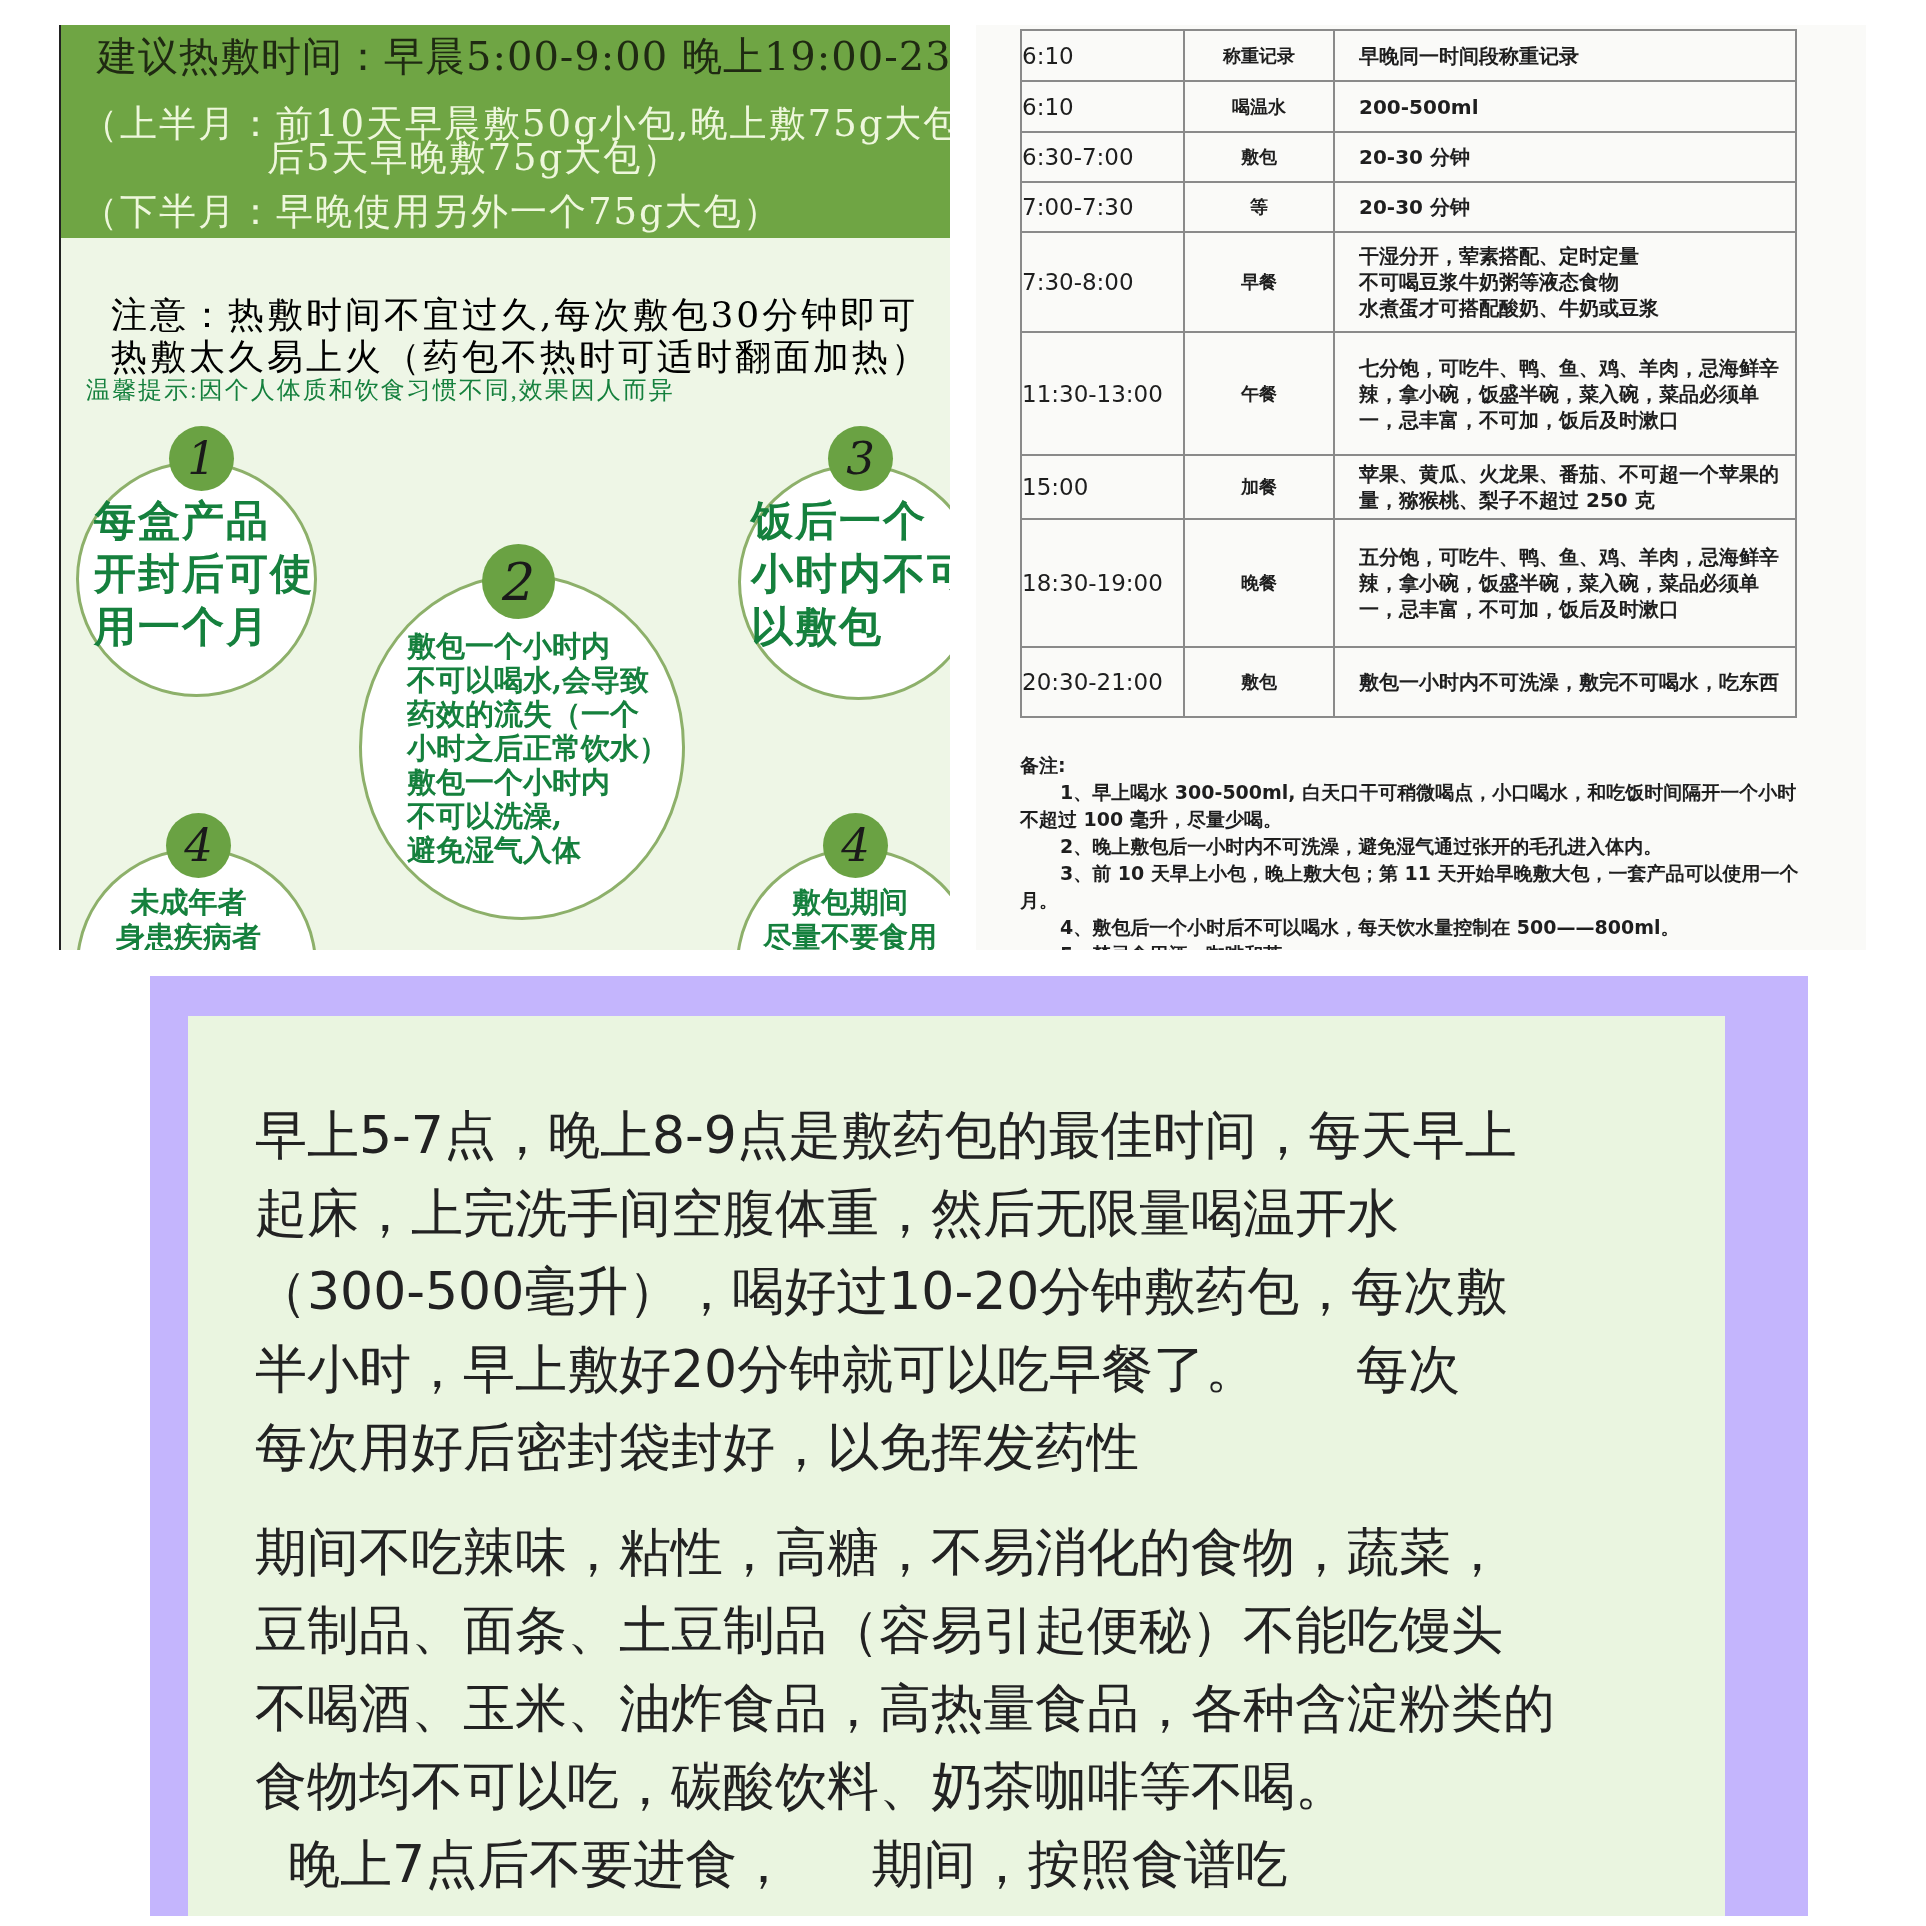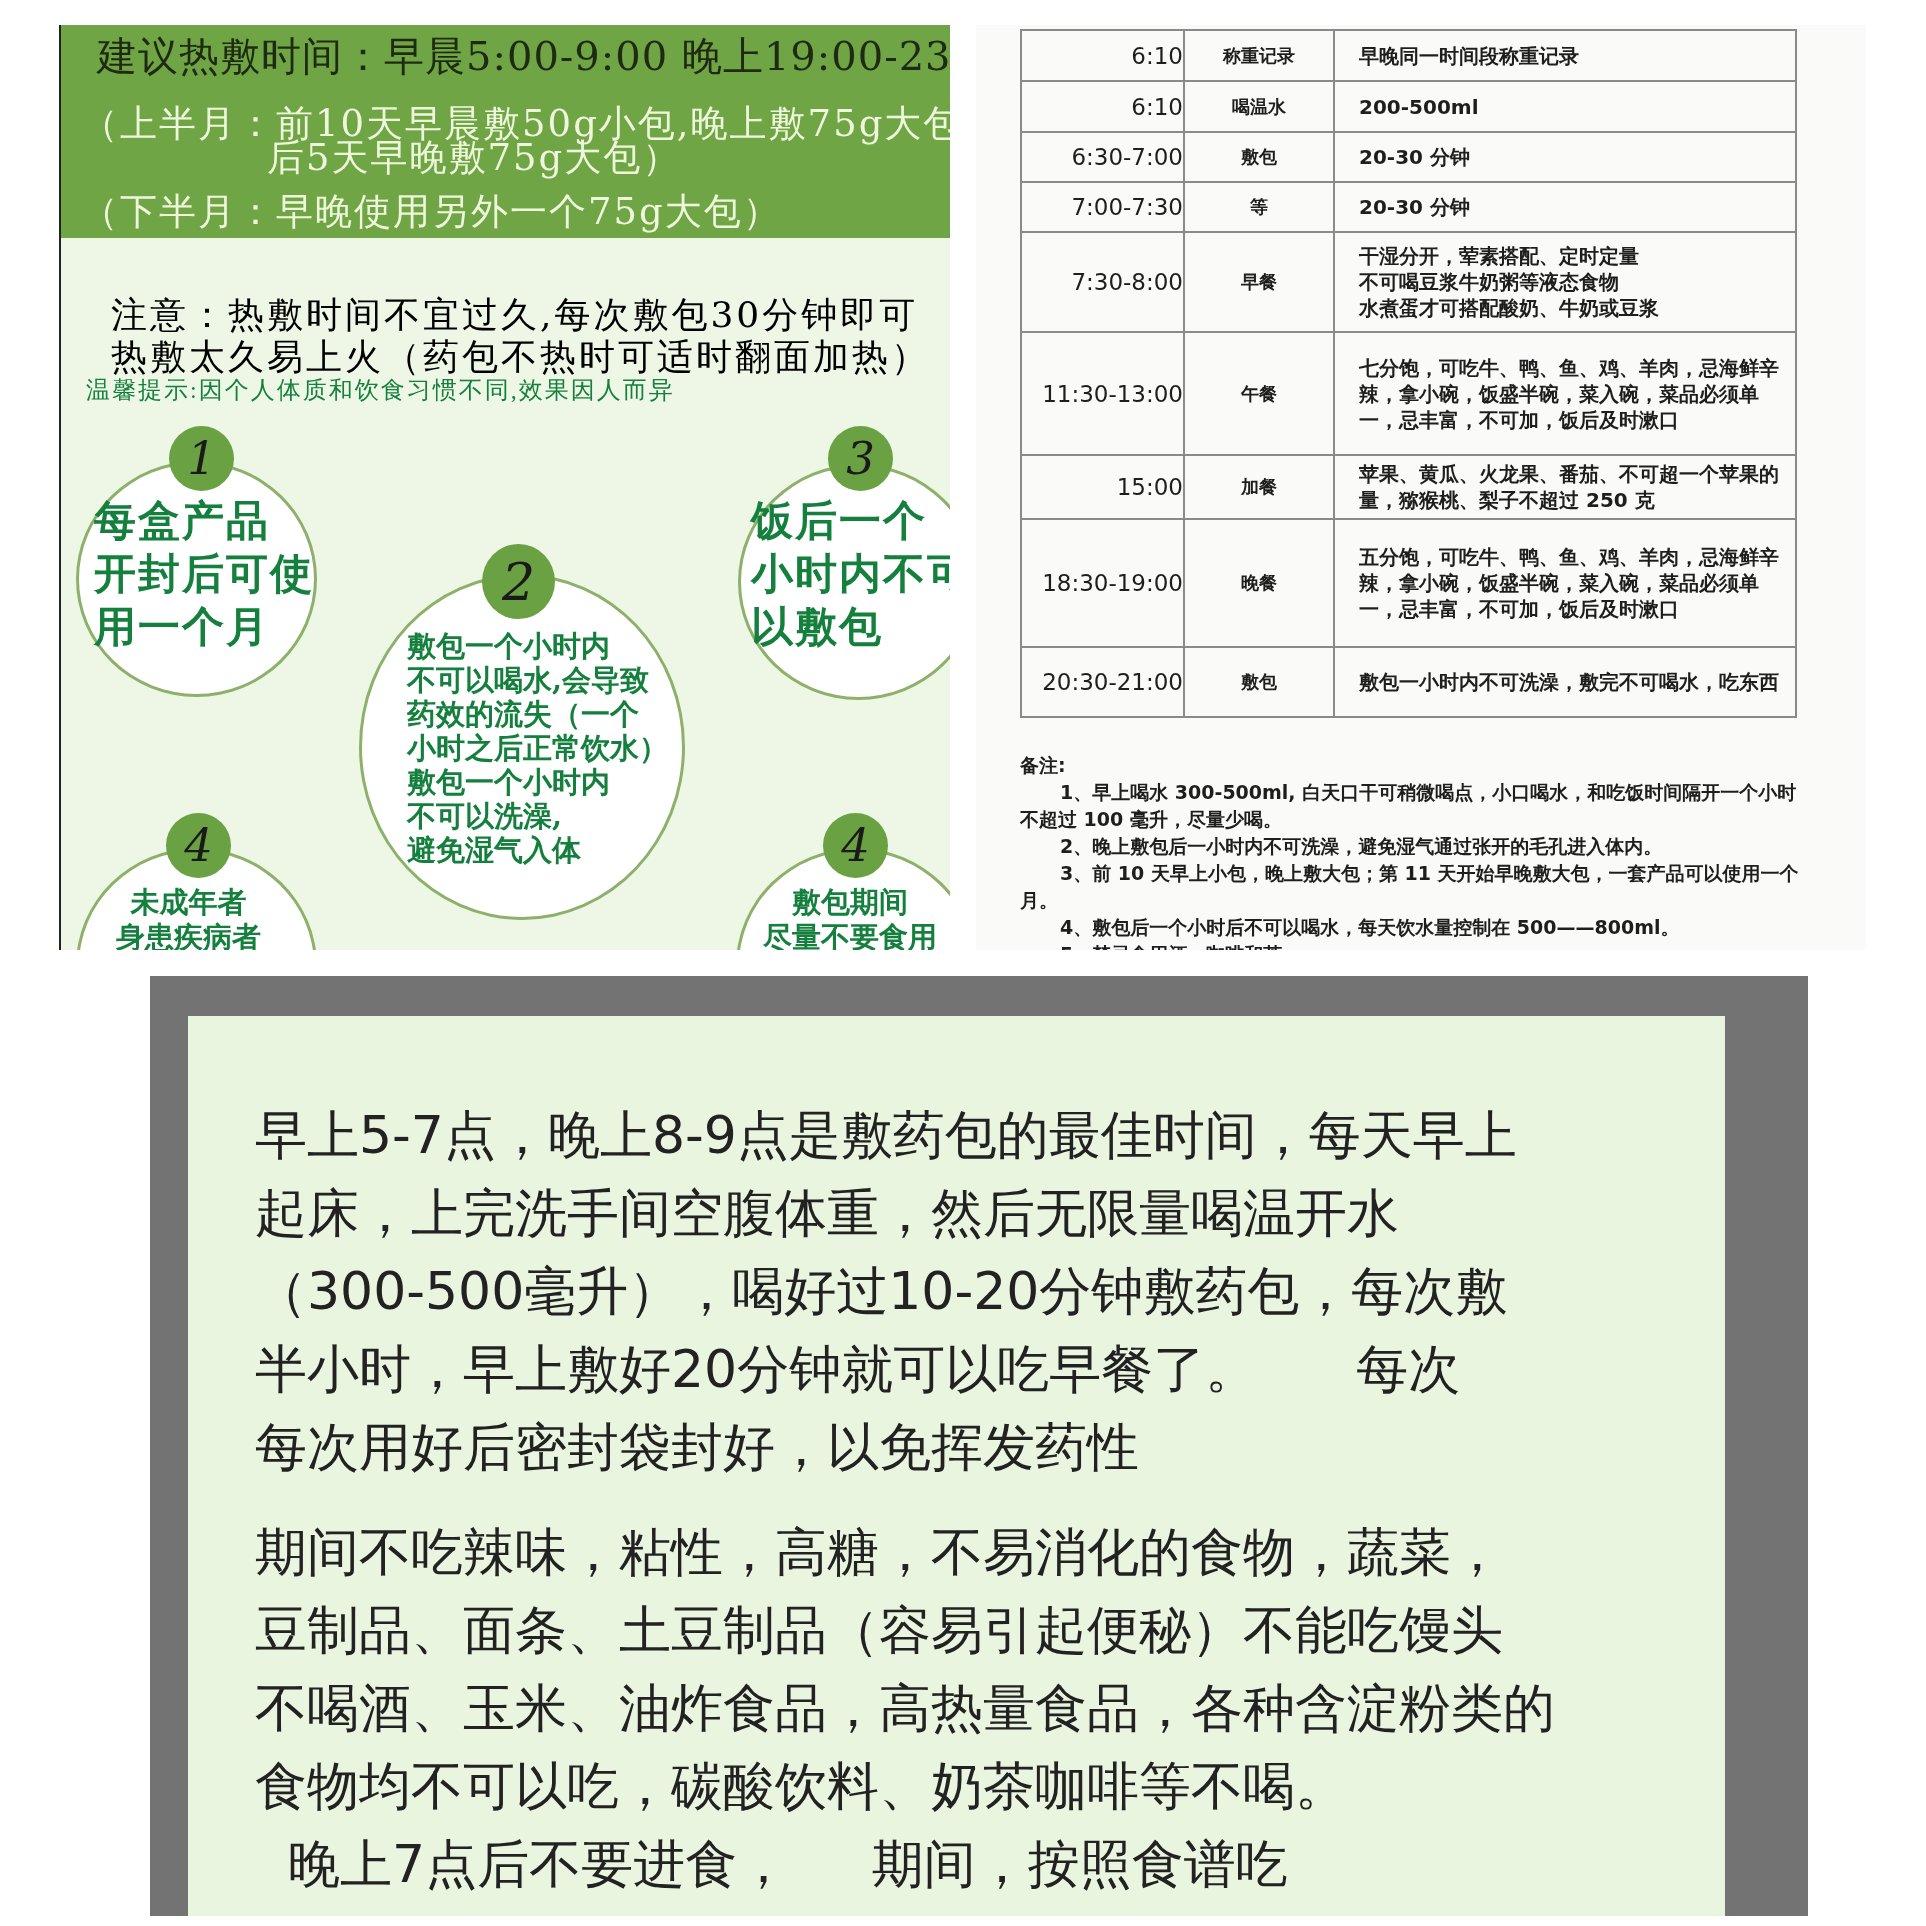--- a/index.html
+++ b/index.html
@@ -18,28 +18,28 @@
 
   .circle { position:absolute; border-radius:50%; background:#ffffff; border:3px solid #8db06a; box-sizing:border-box; }
   .badge { position:absolute; border-radius:50%; background:#6aa243; color:#1a1a1a; display:flex; align-items:center; justify-content:center;
            font-family:"DejaVu Serif", serif; font-style:italic; }
   .circ-text { position:absolute; color:#15803d; font-family:"DejaVu Serif", serif; white-space:pre;font-weight:bold; }
 
   
   #right { left:976px; top:25px; width:890px; height:925px; background:#fafaf8; overflow:hidden; }
   table.sched { position:absolute; left:44px; top:4px; border-collapse:collapse; font-family:"DejaVu Sans", sans-serif; color:#1e1e1e; }
   table.sched td { border:2px solid #8a8a8a; padding:0; vertical-align:middle; }
-  td.c-time { width:161px; text-align:right; font-size:23px; }
+  td.c-time { width:161px; text-align:left; font-size:23px; }
   td.c-act { width:148px; text-align:center; font-size:18px; font-weight:bold; }
   td.c-desc { width:426px; font-size:20px; line-height:26px; padding-left:24px !important; padding-right:10px !important; font-weight:bold; }
   .remarks { position:absolute; left:44px; top:727px; width:793px; font-family:"DejaVu Sans", sans-serif; font-size:19px; line-height:27px; color:#1e1e1e; font-weight:bold; }
   .remarks .ind { padding-left:40px; }
 
   
-  #bottom { left:150px; top:976px; width:1658px; height:940px; background:#737373; overflow:hidden; }
+  #bottom { left:150px; top:976px; width:1658px; height:940px; background:#c4b5fd; overflow:hidden; }
   #bottom-inner { position:absolute; left:38px; top:40px; width:1537px; height:953px; background:#eaf5e0; }
   .big-para { position:absolute; left:105px; width:1455px; font-family:"DejaVu Sans", sans-serif; color:#222; font-size:52px; line-height:78px; }
   .big-para div { white-space:nowrap; }
 </style>
 </head>
 <body>
 
 <div id="left" class="abs">
   <div id="left-header">
     <div class="hdr-title">建议热敷时间：早晨5:00-9:00  晚上19:00-23:00</div>

